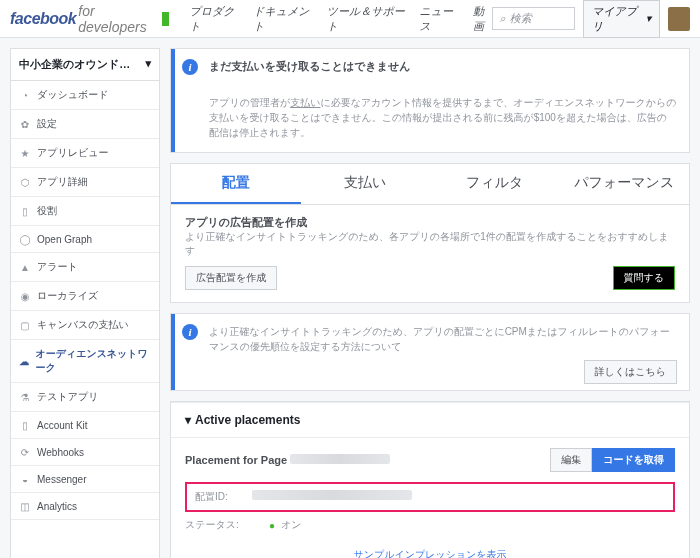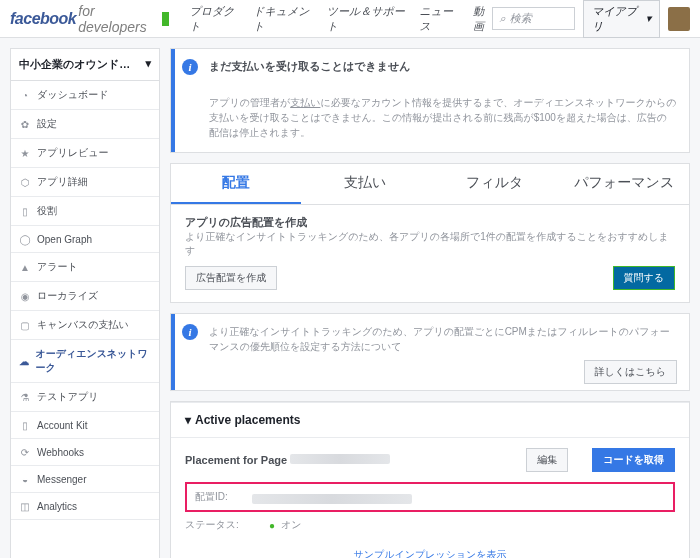--- a/index.html
+++ b/index.html
@@ -32,29 +32,29 @@
 .alert-btn-row { display: flex; justify-content: flex-end; padding: 0 10px 10px 0; }
 .card { background: #fff; border: 1px solid #dddfe2; }
 .tabs { display: flex; border-bottom: 1px solid #dddfe2; }
 .tab { flex: 1; text-align: center; padding: 10px; font-size: 14px; color: #4b4f56; cursor: pointer; }
 .tab.active { color: #3578e5; font-weight: bold; border-bottom: 2px solid #3578e5; }
 .section { padding: 10px 14px 12px; }
 .section-title { font-size: 11px; font-weight: bold; color: #4b4f56; }
 .section-desc { font-size: 10px; color: #90949c; margin-bottom: 8px; }
 .btn-row { display: flex; align-items: center; gap: 8px; }
 .btn { border: 1px solid #ccd0d5; background: #f6f7f9; padding: 4px 10px; font-size: 10px; cursor: pointer; color: #4b4f56; }
-.btn-primary { background: #0369a1; color: #fff; border: 1px solid #42b72a; }
+.btn-primary { background: #000000; color: #fff; border: 1px solid #42b72a; }
 .btn-blue { background: #3578e5; color: #fff; border: 1px solid #3578e5; font-weight: bold; }
 .btn-right { margin-left: auto; }
 .collapsible { padding: 10px 14px; border-top: 1px solid #e9ebee; }
 .collapsible-header { font-size: 12px; font-weight: bold; display: flex; align-items: center; gap: 4px; color: #1d2129; }
-.placement-row { display: flex; align-items: center; padding: 10px 14px; border-top: 1px solid #e9ebee; gap: 24px; }
+.placement-row { display: flex; align-items: center; padding: 10px 14px; border-top: 1px solid #e9ebee; gap: 0; }
 .placement-name { font-size: 11px; font-weight: bold; color: #4b4f56; }
 .redacted { background: linear-gradient(90deg, #e4e6e9, #d8dade, #e4e6e9); height: 10px; display: inline-block; border-radius: 2px; }
-.highlight-box { border: 2px solid #e91e63; margin: 0 14px; padding: 6px 8px; display: flex; align-items: flex-end; gap: 24px; }
+.highlight-box { border: 2px solid #e91e63; margin: 0 14px; padding: 6px 8px; display: flex; align-items: flex-start; gap: 24px; }
 .detail-row { padding: 6px 14px; display: flex; align-items: center; gap: 24px; font-size: 10px; color: #90949c; }
 .detail-label { width: 60px; }
 .link-row { text-align: center; padding: 10px; font-size: 10px; }
 .link { color: #3578e5; cursor: pointer; }
 </style>
 </head>
 <body>
 
 <div class="header">
   <span class="logo">facebook</span>

